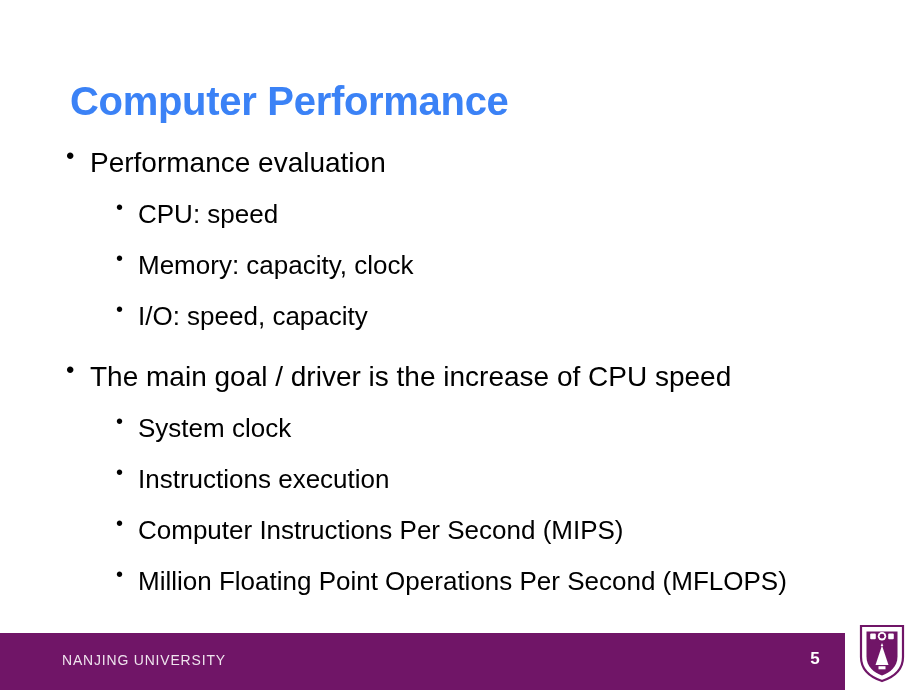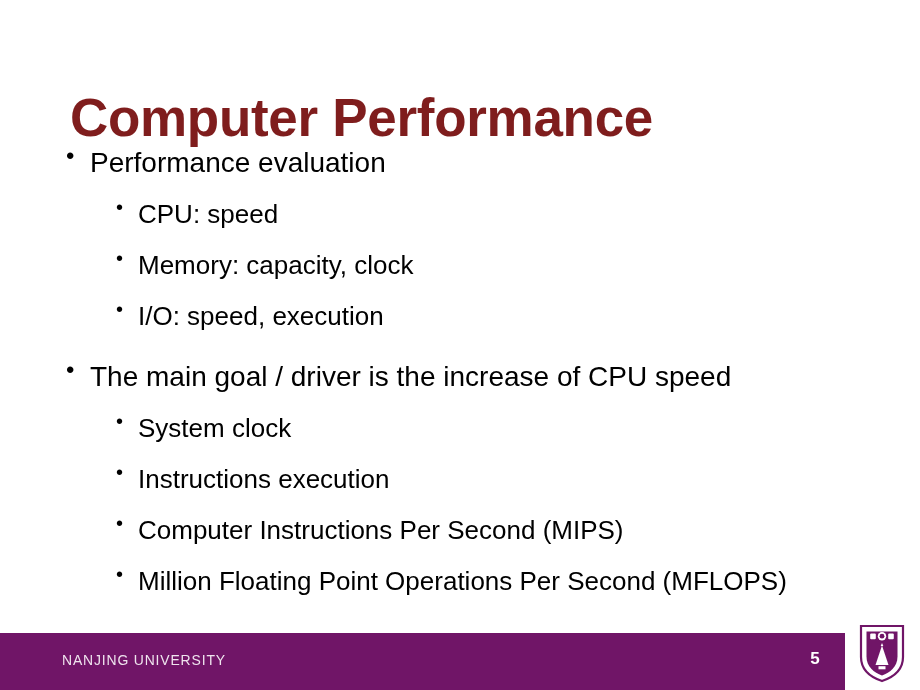--- a/index.html
+++ b/index.html
@@ -21,23 +21,23 @@
     height: 690px;
     background: #ffffff;
     box-sizing: border-box;
   }
 
   
   .slide-title {
     position: absolute;
     left: 70px;
     top: 52px;
-    font-size: 53px;
+    font-size: 40px;
     font-weight: bold;
-    color: #7f1d1d;
+    color: #3b82f6;
     letter-spacing: -0.3px;
     line-height: 1.12;
     white-space: nowrap;
   }
 
   
   .body-block {
     position: absolute;
     left: 66px;
     top: 142px;
@@ -160,21 +160,21 @@
       <div class="bullet-row level-2">
         <span class="bullet-mark">•</span>
         <span class="bullet-text">CPU: speed</span>
       </div>
       <div class="bullet-row level-2">
         <span class="bullet-mark">•</span>
         <span class="bullet-text">Memory: capacity, clock</span>
       </div>
       <div class="bullet-row level-2">
         <span class="bullet-mark">•</span>
-        <span class="bullet-text">I/O: speed, execution</span>
+        <span class="bullet-text">I/O: speed, capacity</span>
       </div>
       <div class="group-gap"></div>
       <div class="bullet-row level-1">
         <span class="bullet-mark">•</span>
         <span class="bullet-text">The main goal / driver is the increase of CPU speed</span>
       </div>
       <div class="bullet-row level-2">
         <span class="bullet-mark">•</span>
         <span class="bullet-text">System clock</span>
       </div>

